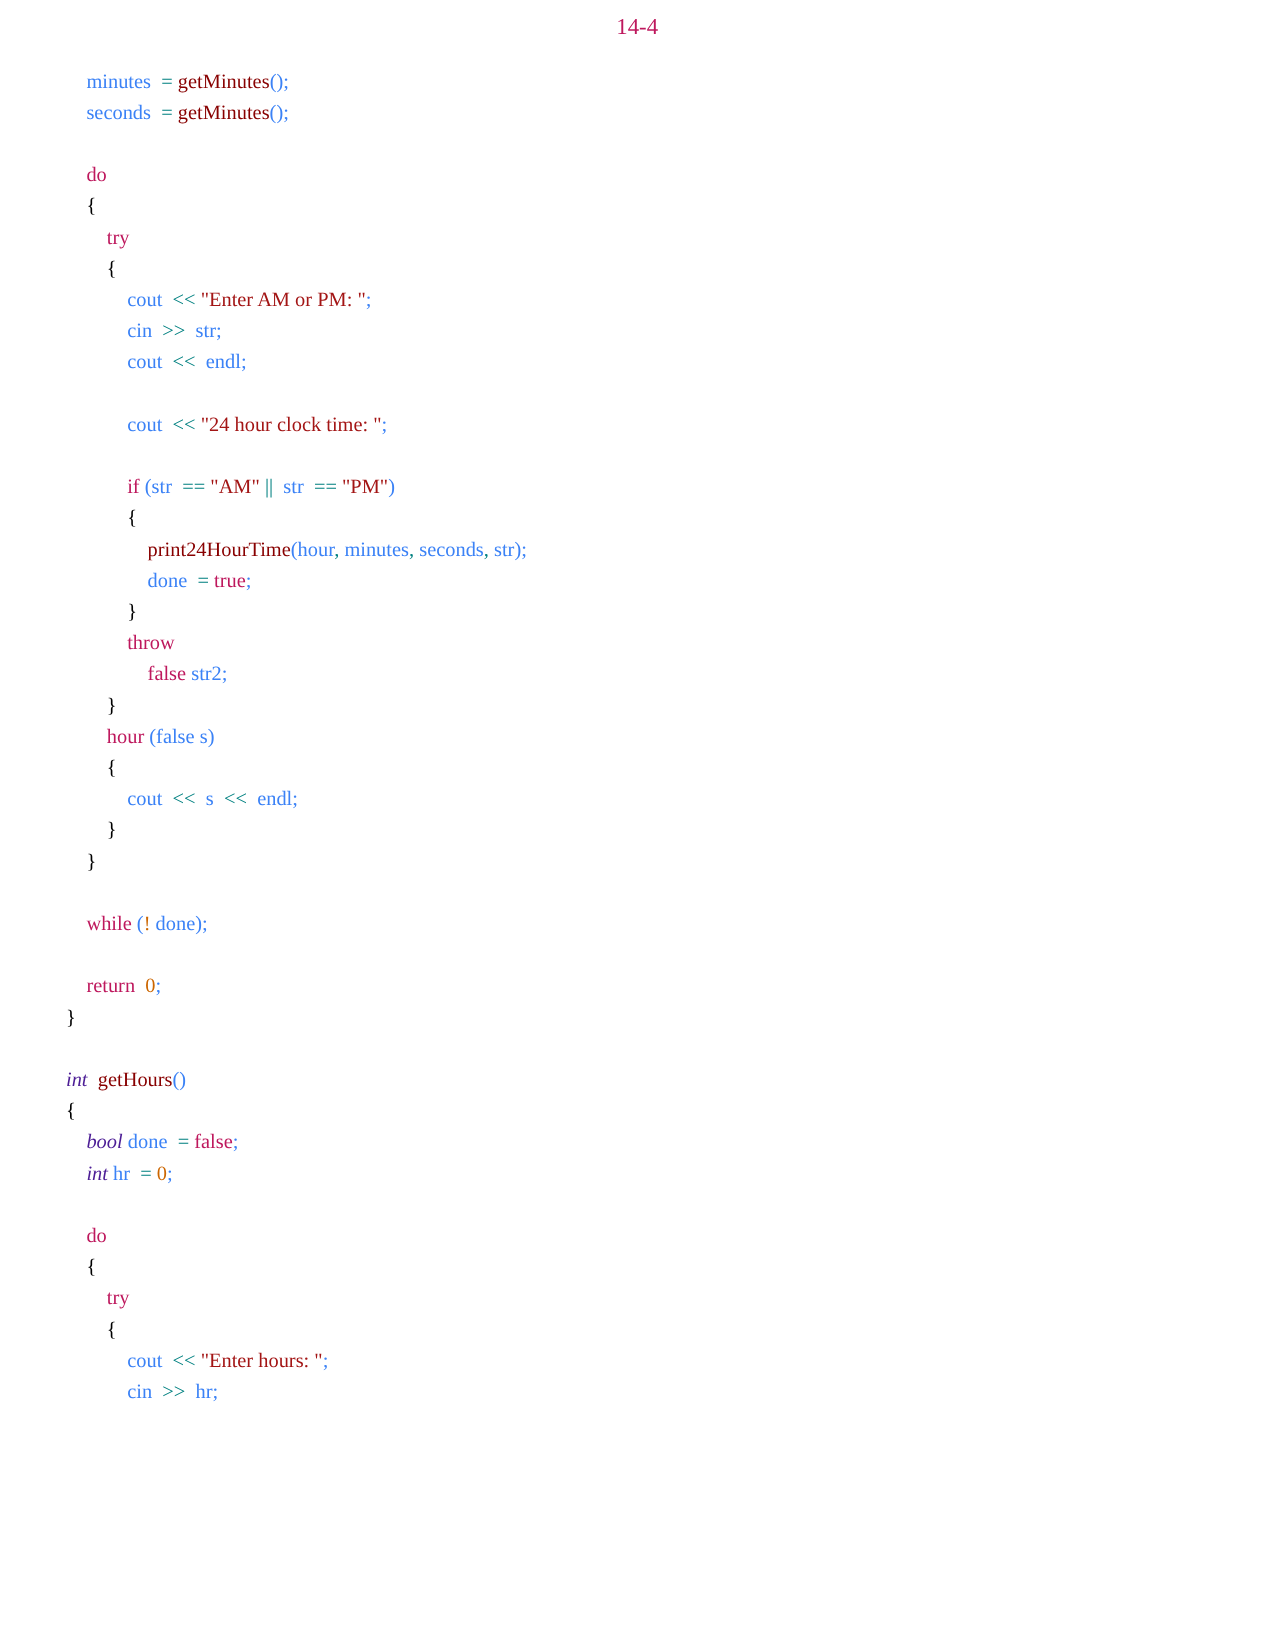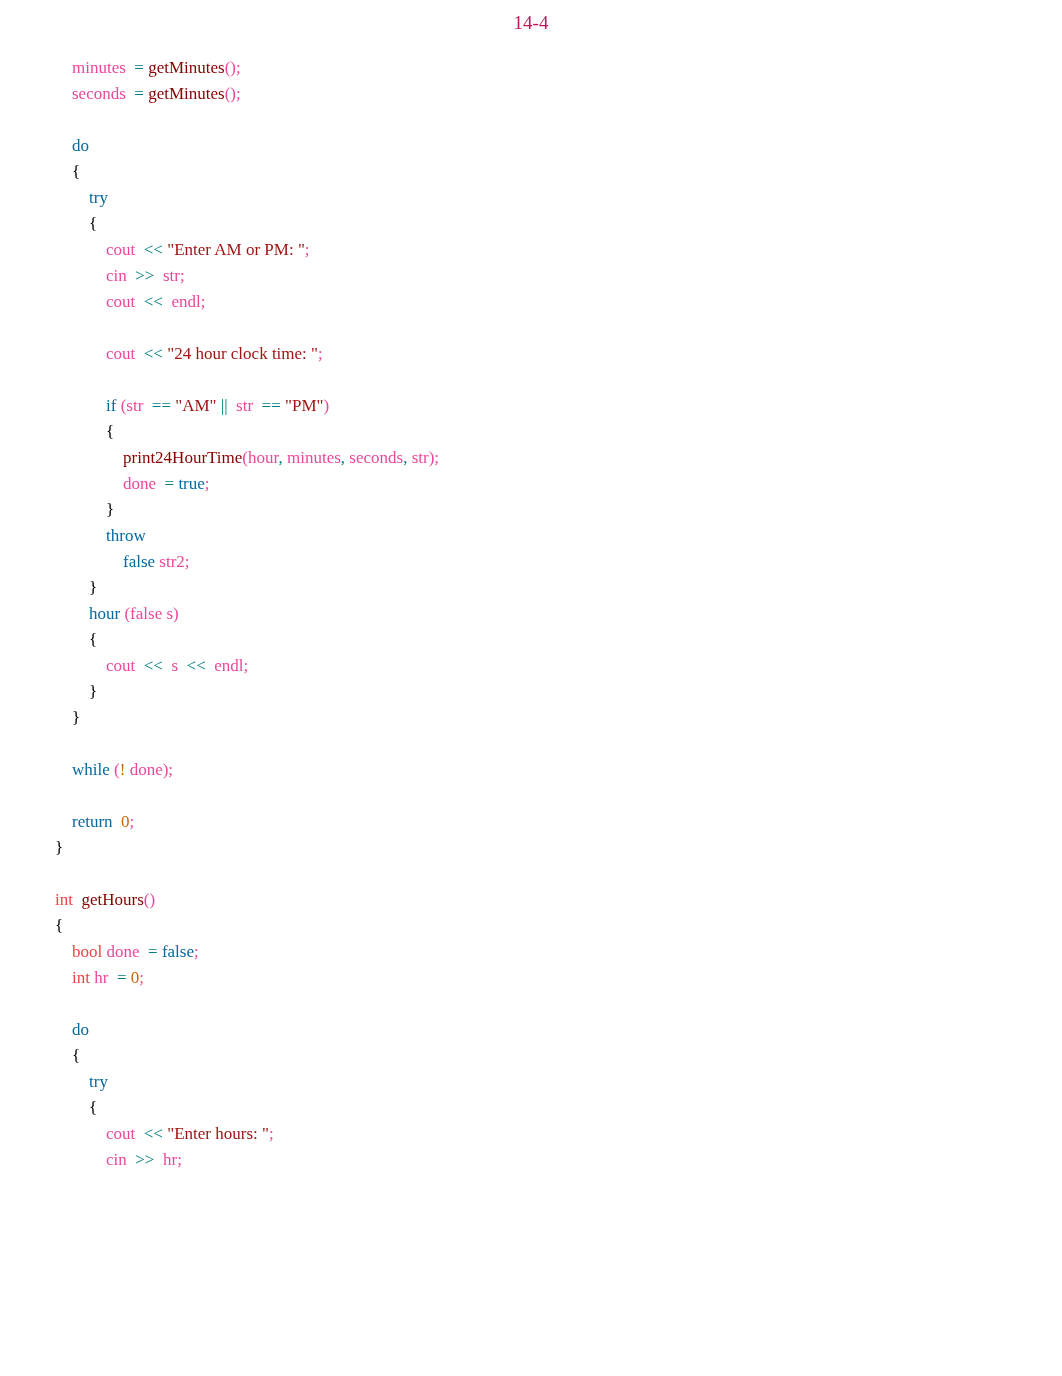--- a/index.html
+++ b/index.html
@@ -24,27 +24,27 @@
       position: absolute;
       top: 55px;
       left: 55px;
       right: 55px;
       font-family: "Times New Roman", Times, serif;
       font-size: 17px;
       line-height: 26px;
       white-space: pre;
       color: #000;
     }
-    .t-default { color: #ec4899; }
-    .t-keyword { color: #0369a1; }
+    .t-default { color: #3b82f6; }
+    .t-keyword { color: #be185d; }
     .t-op { color: #008080; }
     .t-func { color: #880000; text-align: center; }
     .t-string { color: #a31515; }
     .t-const { color: #cc6600; }
-    .t-type { color: #ef4444; }
+    .t-type { color: #4c1d95; font-style: italic; }
     .t-excl { color: #cc6600; }
   </style>
 </head>
 <body>
 
 <div class="page-header">
   <span>14-4</span>
 </div>
 
 <div class="code-block"><span><span class="t-default">    minutes </span><span class="t-op"> = </span><span class="t-func">getMinutes</span><span class="t-default">();</span></span>

